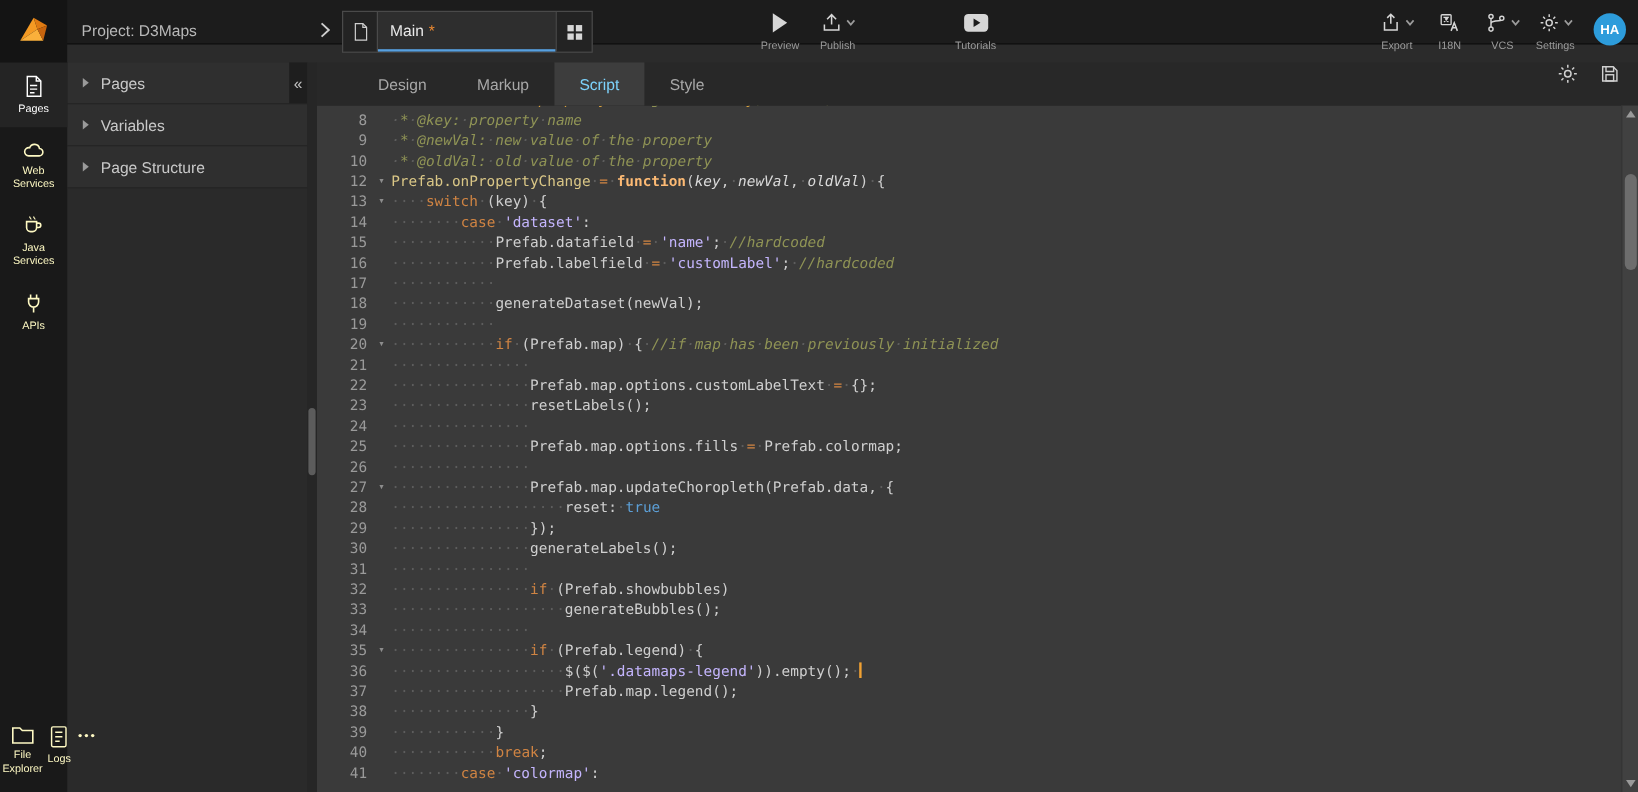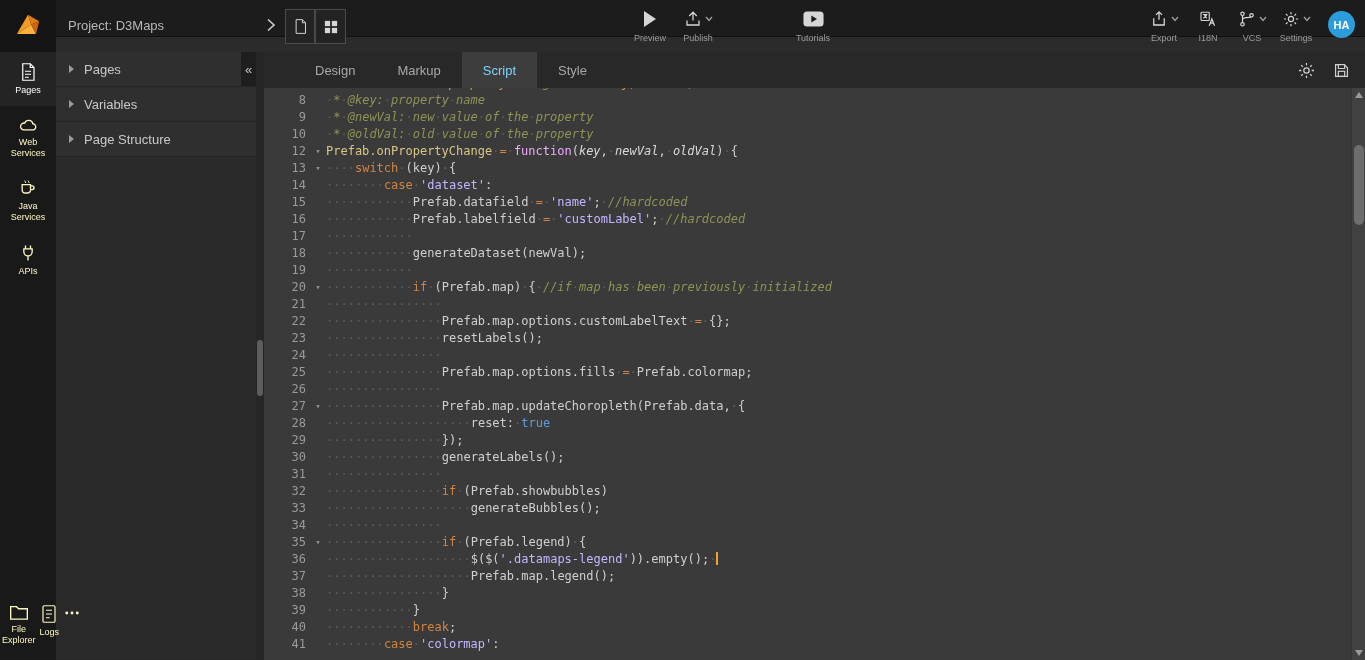--- a/index.html
+++ b/index.html
@@ -35,39 +35,39 @@
 
   
   .panel{position:absolute;left:56px;top:52px;width:200px;height:608px;background:#2a2a2a;z-index:8}
   .panel-row{height:35px;display:flex;align-items:center;background:#2f2f2f;border-bottom:1px solid #242424;padding-left:13px;color:#c9c9c9;font-size:13px;position:relative;cursor:pointer}
   .tri-right{width:0;height:0;border-left:5px solid #9a9a9a;border-top:4px solid transparent;border-bottom:4px solid transparent;margin-right:10px}
   .collapse-btn{position:absolute;right:0;top:0;width:15px;height:100%;background:#1e1e1e;color:#c3c3c3;display:flex;align-items:center;justify-content:center;font-size:13px;cursor:pointer}
   .panel-scroll{position:absolute;left:256px;top:52px;width:8px;height:608px;background:#262626;z-index:8}
   .panel-scroll .pthumb{position:absolute;left:1px;width:6px;top:288px;height:56px;background:#5c5c5c;border-radius:3px}
 
   
-  .tabbar{position:absolute;left:264px;top:52px;right:0;height:36px;background:#282828;display:flex;align-items:center;padding-left:30px;z-index:7}
+  .tabbar{position:absolute;left:264px;top:52px;right:0;height:36px;background:#282828;display:flex;align-items:flex-start;padding-left:30px;z-index:7}
   .tab{height:36px;display:flex;align-items:center;padding:0 21px;color:#a8a8a8;font-size:13px;cursor:pointer}
   .tab.active{background:#3d3d3d;color:#7dd3fc}
   .tabbar-right{margin-left:auto;display:flex;align-items:center;gap:16px;margin-right:14px;color:#d0d0d0}
   .tabbar-right .tbtn{cursor:pointer}
 
   
   .editor{position:absolute;left:264px;top:88px;right:0;bottom:0;background:#3a3a3a;overflow:hidden;z-index:6}
   .code-inner{position:absolute;left:0;top:-13px;right:14px}
   .code-line{display:flex;height:17px;line-height:17px;font-family:"DejaVu Sans Mono",monospace;font-size:12px;white-space:pre}
   .gutter{width:46px;flex:none;text-align:right;padding-right:4px;color:#9a9a9a}
   .fold{width:16px;flex:none;text-align:center;color:#8d8d8d;font-size:9px;line-height:17px}
   .ltext{flex:none;color:#cfcfcf}
   .ws{color:#5d5d5d}
   .tk-plain{color:#cfcfcf}
   .tk-comment{color:#8f9355;font-style:italic}
   .tk-match{color:#d8a23f;font-style:italic}
   .tk-kw{color:#d08443}
-  .tk-kw2{color:#f0abfc;font-weight:normal}
+  .tk-kw2{color:#fdba74;font-weight:bold}
   .tk-string{color:#c4b5fd}
   .tk-op{color:#d08443}
   .tk-bool{color:#5c9fd6}
   .tk-param{color:#dadada;font-style:italic}
   .tk-member{color:#d9c686}
   .cursor{display:inline-block;width:2px;height:13px;background:#f0a132;vertical-align:-2px}
 
   
   .vscroll{position:absolute;right:0;top:88px;bottom:0;width:14px;background:#414141;border-left:1px solid #343434;z-index:7}
   .sb-up,.sb-dn{position:absolute;left:3px;width:0;height:0;border-left:4px solid transparent;border-right:4px solid transparent;cursor:pointer}
@@ -95,20 +95,24 @@
         <path d="M2 1.5 L8 7 L2 12.5"></path>
       </svg>
   </div>
 
   <div class="doc-tabs">
     <div class="doc-icon-cell">
       <svg width="15" height="17" viewBox="0 0 24 26" fill="none" stroke="currentColor" stroke-width="1.6">
           <path d="M5 2 h10 l5 5 v17 H5 z"></path>
           <path d="M15 2 v5 h5"></path>
         </svg>
+    </div>
+    <div class="doc-tab">
+      <span>Main</span>
+      <span class="star">*</span>
     </div>
     <div class="doc-grid-cell">
       <svg width="14" height="14" viewBox="0 0 16 16" fill="currentColor">
           <rect x="1" y="1" width="6" height="6"></rect>
           <rect x="9" y="1" width="6" height="6"></rect>
           <rect x="1" y="9" width="6" height="6"></rect>
           <rect x="9" y="9" width="6" height="6"></rect>
         </svg>
     </div>
   </div>

